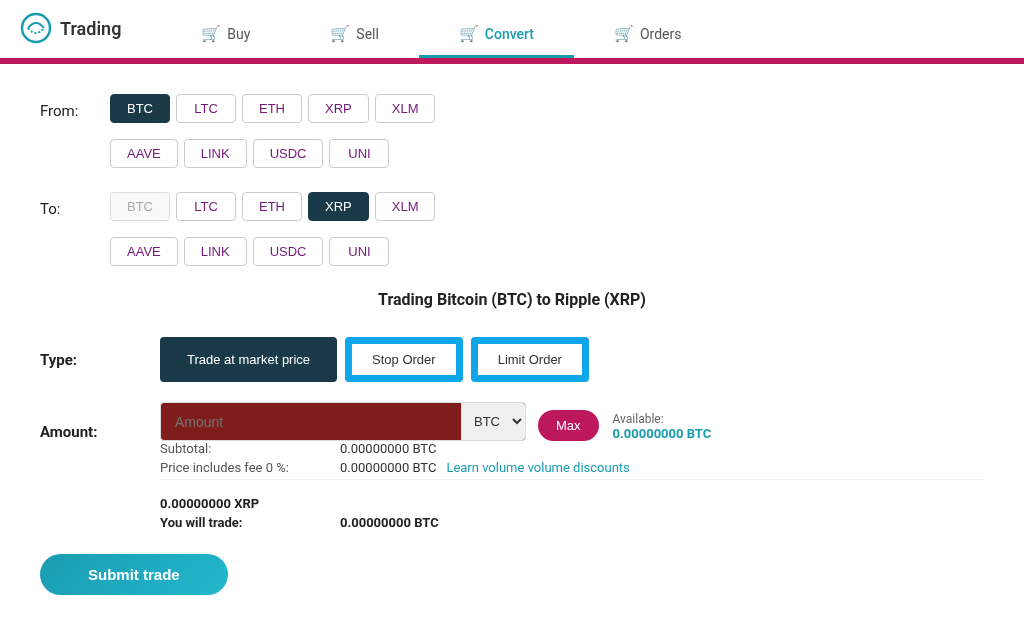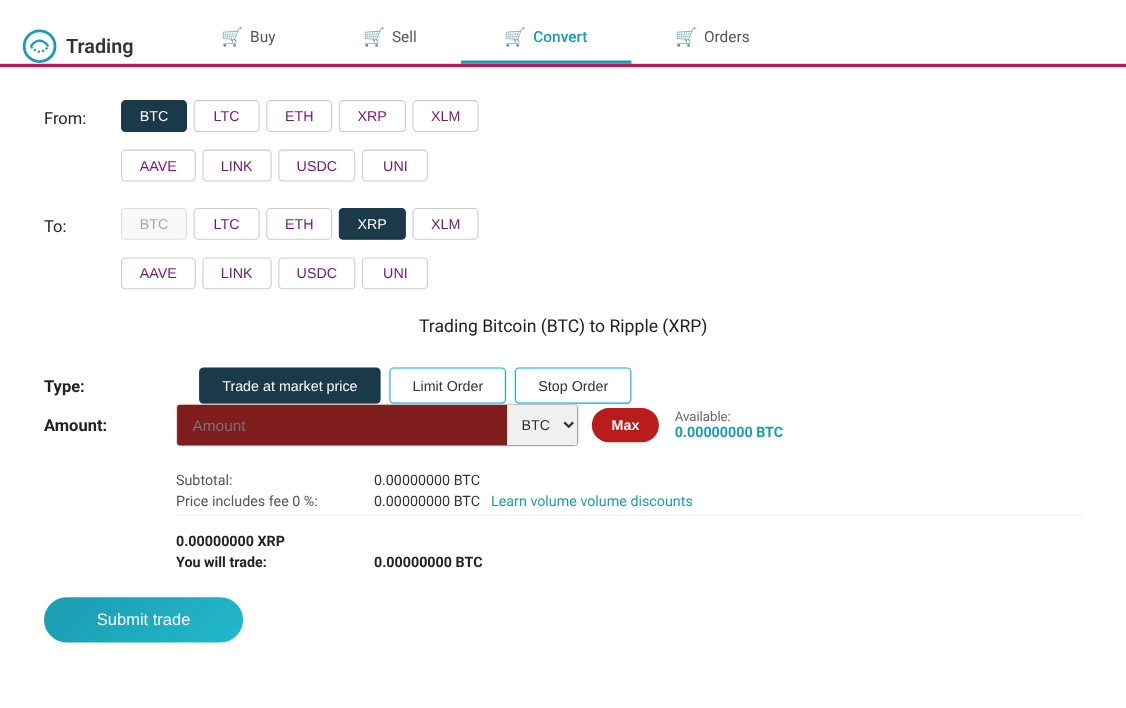--- a/index.html
+++ b/index.html
@@ -11,23 +11,23 @@
     }
     .app-container {
       width: 1024px;
       min-height: 644px;
       background: #fff;
       overflow: hidden;
     }
     
     .header {
       display: flex;
-      align-items: flex-end;
+      align-items: flex-start;
       padding: 12px 20px 0 20px;
-      border-bottom: 3px solid #be185d;
+      border-bottom: 6px solid #be185d;
     }
     .logo {
       display: flex;
       align-items: center;
       gap: 8px;
       margin-right: 40px;
     }
     .logo-icon {
       width: 32px;
       height: 32px;
@@ -106,61 +106,60 @@
       border-color: #ddd;
       cursor: default;
       background: #f9f9f9;
     }
     .currency-row-wrap {
       margin-bottom: 24px;
     }
     
     .trading-pair-title {
       text-align: center;
-      font-weight: 400;
+      font-weight: 700;
       font-size: 16px;
       color: #222;
       margin-bottom: 28px;
       margin-top: 8px;
     }
     
     .section-row {
       display: flex;
       align-items: center;
-      gap: 21px;
+      margin-bottom: 20px;
     }
     .section-label {
       font-weight: 700;
       font-size: 15px;
       width: 120px;
       color: #222;
     }
     .type-buttons {
       display: flex;
       gap: 8px;
     }
     .type-btn {
       padding: 8px 20px;
-      border: 1px solid #0ea5e9;
+      border: 7px solid #0ea5e9;
       border-radius: 4px;
       background: #fff;
       cursor: pointer;
       font-size: 13px;
       color: #333;
     }
     .type-btn.selected {
       background: #1a3a4a;
       color: #fff;
       border-color: #1a3a4a;
     }
     
     .amount-row {
       display: flex;
-      align-items: center;
-      margin-bottom: 24px;
+      align-items: flex-end;
     }
     .amount-input-group {
       display: flex;
       align-items: center;
       border: 1px solid #ddd;
       border-radius: 4px;
       overflow: hidden;
       background: #7f1d1d;
     }
     .amount-input {
@@ -176,29 +175,29 @@
       background: #f0f0f0;
       border: none;
       border-left: 1px solid #ddd;
       padding: 10px 8px;
       font-size: 13px;
       color: #333;
       cursor: pointer;
       outline: none;
     }
     .max-btn {
-      background: #b91c1c;
+      background: #be185d;
       color: #fff;
       border: none;
       border-radius: 20px;
       padding: 8px 18px;
       margin-left: 12px;
       cursor: pointer;
       font-size: 13px;
-      font-weight: 700;
+      font-weight: 400;
     }
     .available-info {
       margin-left: 14px;
       font-size: 12px;
     }
     .available-label {
       color: #666;
     }
     .available-value {
       font-weight: 700;
@@ -239,21 +238,21 @@
     .submit-area {
       margin-top: 24px;
     }
     .submit-btn {
       background: linear-gradient(135deg, #1a9cb0, #22b8cc);
       color: #fff;
       border: none;
       border-radius: 24px;
       padding: 12px 48px;
       font-size: 15px;
-      font-weight: 400;
+      font-weight: 700;
       cursor: pointer;
       min-width: 160px;
     }
     
     .section-divider {
       height: 1px;
       background: #f0f0f0;
       margin: 4px 0 16px 0;
     }
   </style>
@@ -336,22 +335,22 @@
         </div>
       </div>
     </div>
 
     <div class="trading-pair-title">Trading Bitcoin (BTC) to Ripple (XRP)</div>
 
     <div class="section-row">
       <div class="section-label">Type:</div>
       <div class="type-buttons">
         <button class="type-btn selected">Trade at market price</button>
+        <button class="type-btn">Stop Order</button>
         <button class="type-btn">Limit Order</button>
-        <button class="type-btn">Stop Order</button>
       </div>
     </div>
 
     <div class="amount-row">
       <div class="section-label">Amount:</div>
       <div class="amount-input-group">
         <input class="amount-input" type="text" placeholder="Amount" style="">
         <select class="amount-currency-select">
           <option>BTC</option>
           <option>XRP</option>

